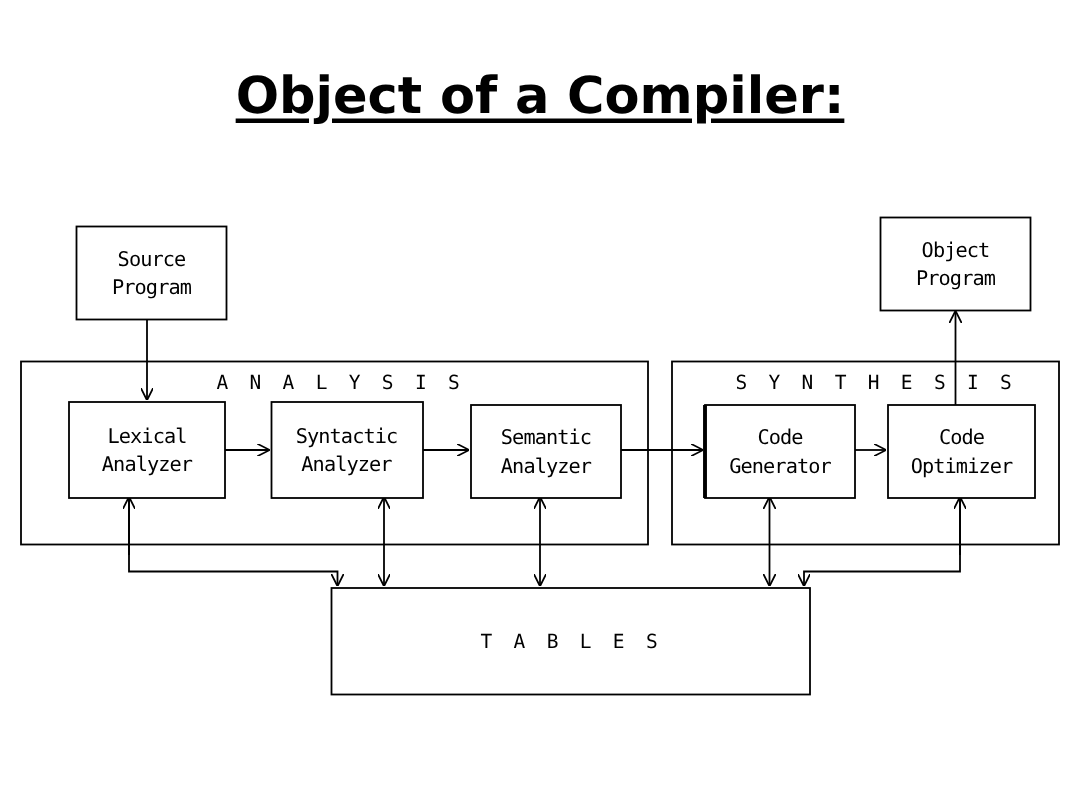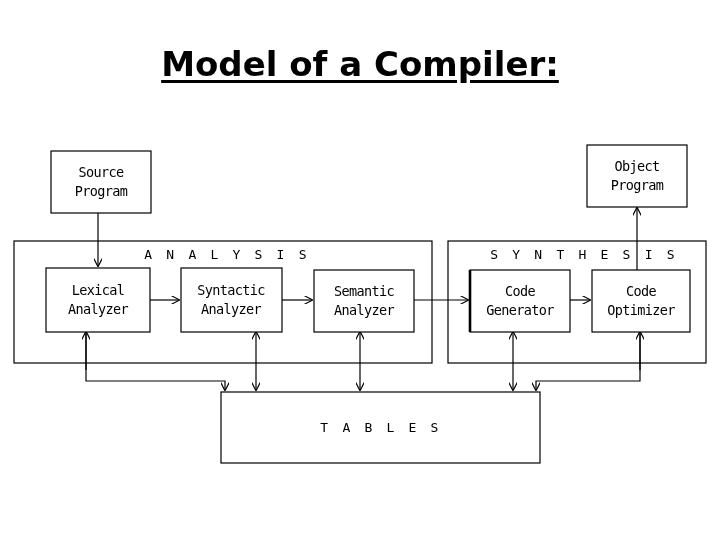--- a/index.html
+++ b/index.html
@@ -70,21 +70,21 @@
     stroke: #000000;
     stroke-width: 2.6;
     fill: none;
   }
 </style>
 </head>
 <body>
 
 <div id="page">
 
-  <div id="title">Model of a Compiler:</div>
+  <div id="title">Object of a Compiler:</div>
 
   <svg id="canvas" viewBox="0 0 720 540">
     <defs>
       <marker id="arrowDown" viewBox="0 0 10 10" refX="9" refY="5" markerWidth="7" markerHeight="7" orient="auto-start-reverse">
         <path d="M 0 0 L 10 5 L 0 10" fill="none" stroke="#000000" stroke-width="1.4"></path>
       </marker>
       <marker id="arrowHead" viewBox="0 0 10 10" refX="9" refY="5" markerWidth="7" markerHeight="7" orient="auto">
         <path d="M 0 0 L 10 5 L 0 10" fill="none" stroke="#000000" stroke-width="1.4"></path>
       </marker>
       <marker id="arrowHeadStart" viewBox="0 0 10 10" refX="9" refY="5" markerWidth="7" markerHeight="7" orient="auto-start-reverse">

